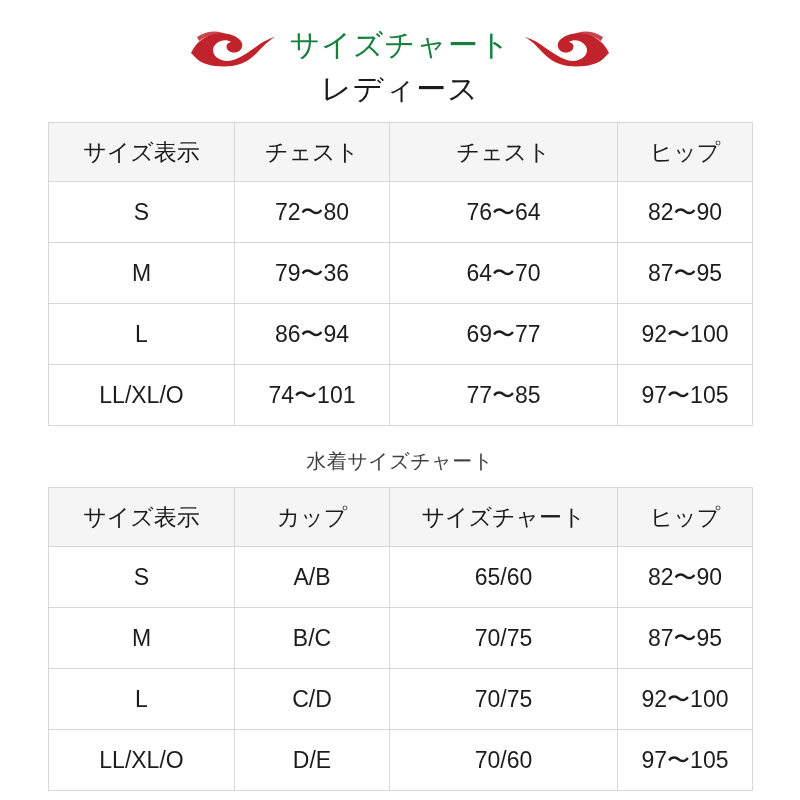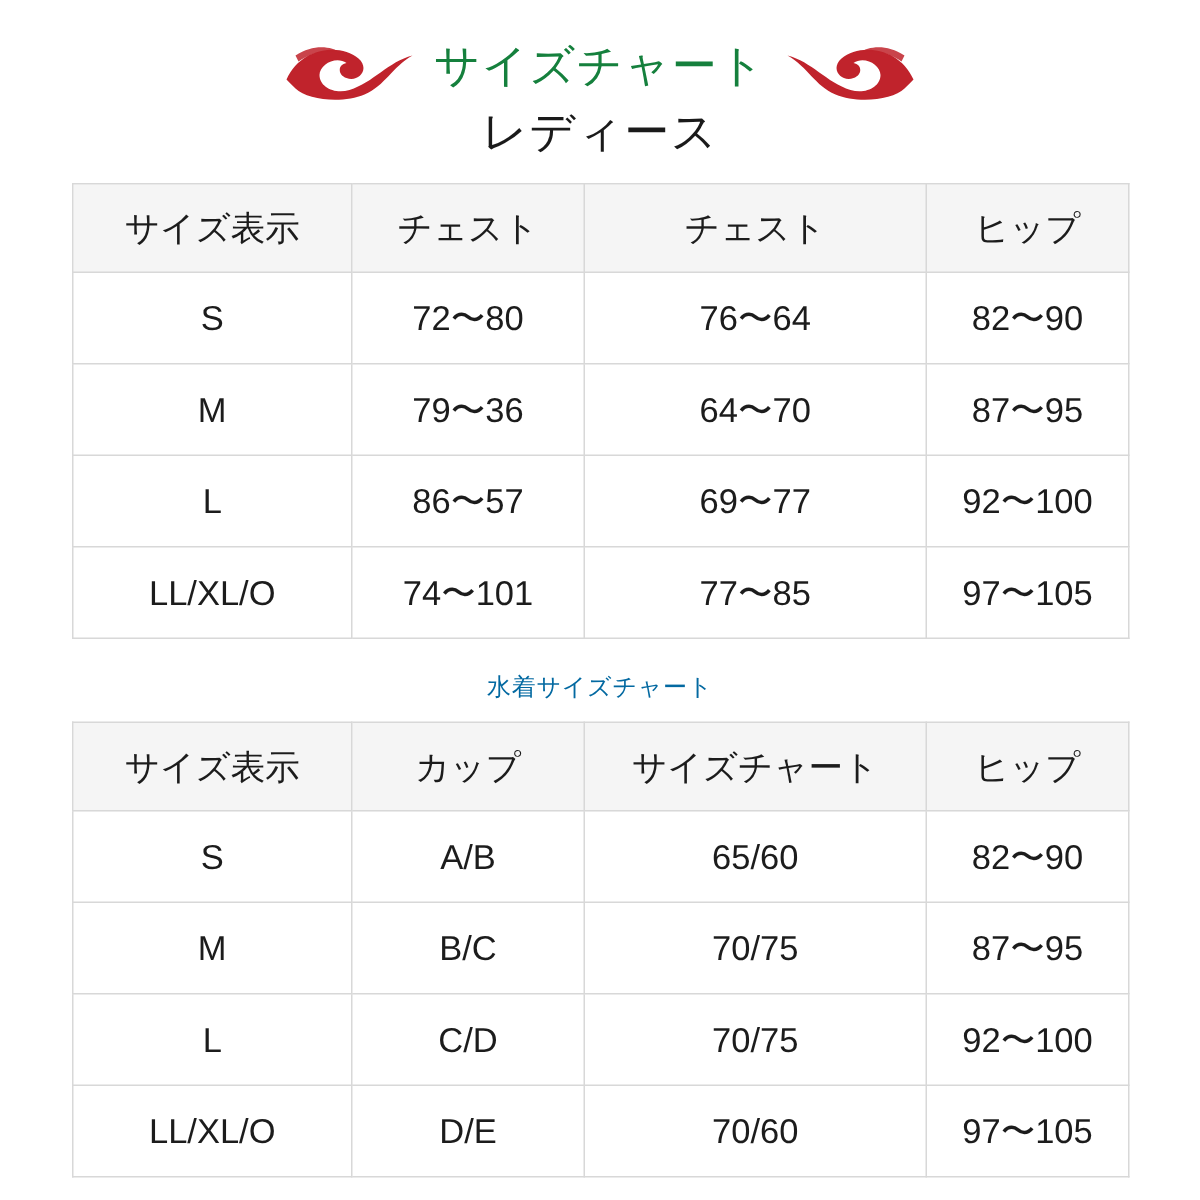--- a/index.html
+++ b/index.html
@@ -81,22 +81,22 @@
   }
   .col-size   { width: 186px; }
   .col-second { width: 155px; }
   .col-third  { width: 228px; }
   .col-hip    { width: 135px; }
 
   .table-wrap-1 { margin-top: 18px; }
 
   .section-title {
     text-align: center;
-    font-size: 16px;
-    color: #0369a1;
+    font-size: 20px;
+    color: #404040;
     margin: 22px 0 12px 0;
     letter-spacing: 0.5px;
   }
 </style>
 </head>
 <body>
 
 <div class="page">
 
   <div class="header">
@@ -138,21 +138,21 @@
           <td>82〜90</td>
         </tr>
         <tr>
           <td>M</td>
           <td>79〜36</td>
           <td>64〜70</td>
           <td>87〜95</td>
         </tr>
         <tr>
           <td>L</td>
-          <td>86〜57</td>
+          <td>86〜94</td>
           <td>69〜77</td>
           <td>92〜100</td>
         </tr>
         <tr>
           <td>LL/XL/O</td>
           <td>74〜101</td>
           <td>77〜85</td>
           <td>97〜105</td>
         </tr>
       </tbody>

